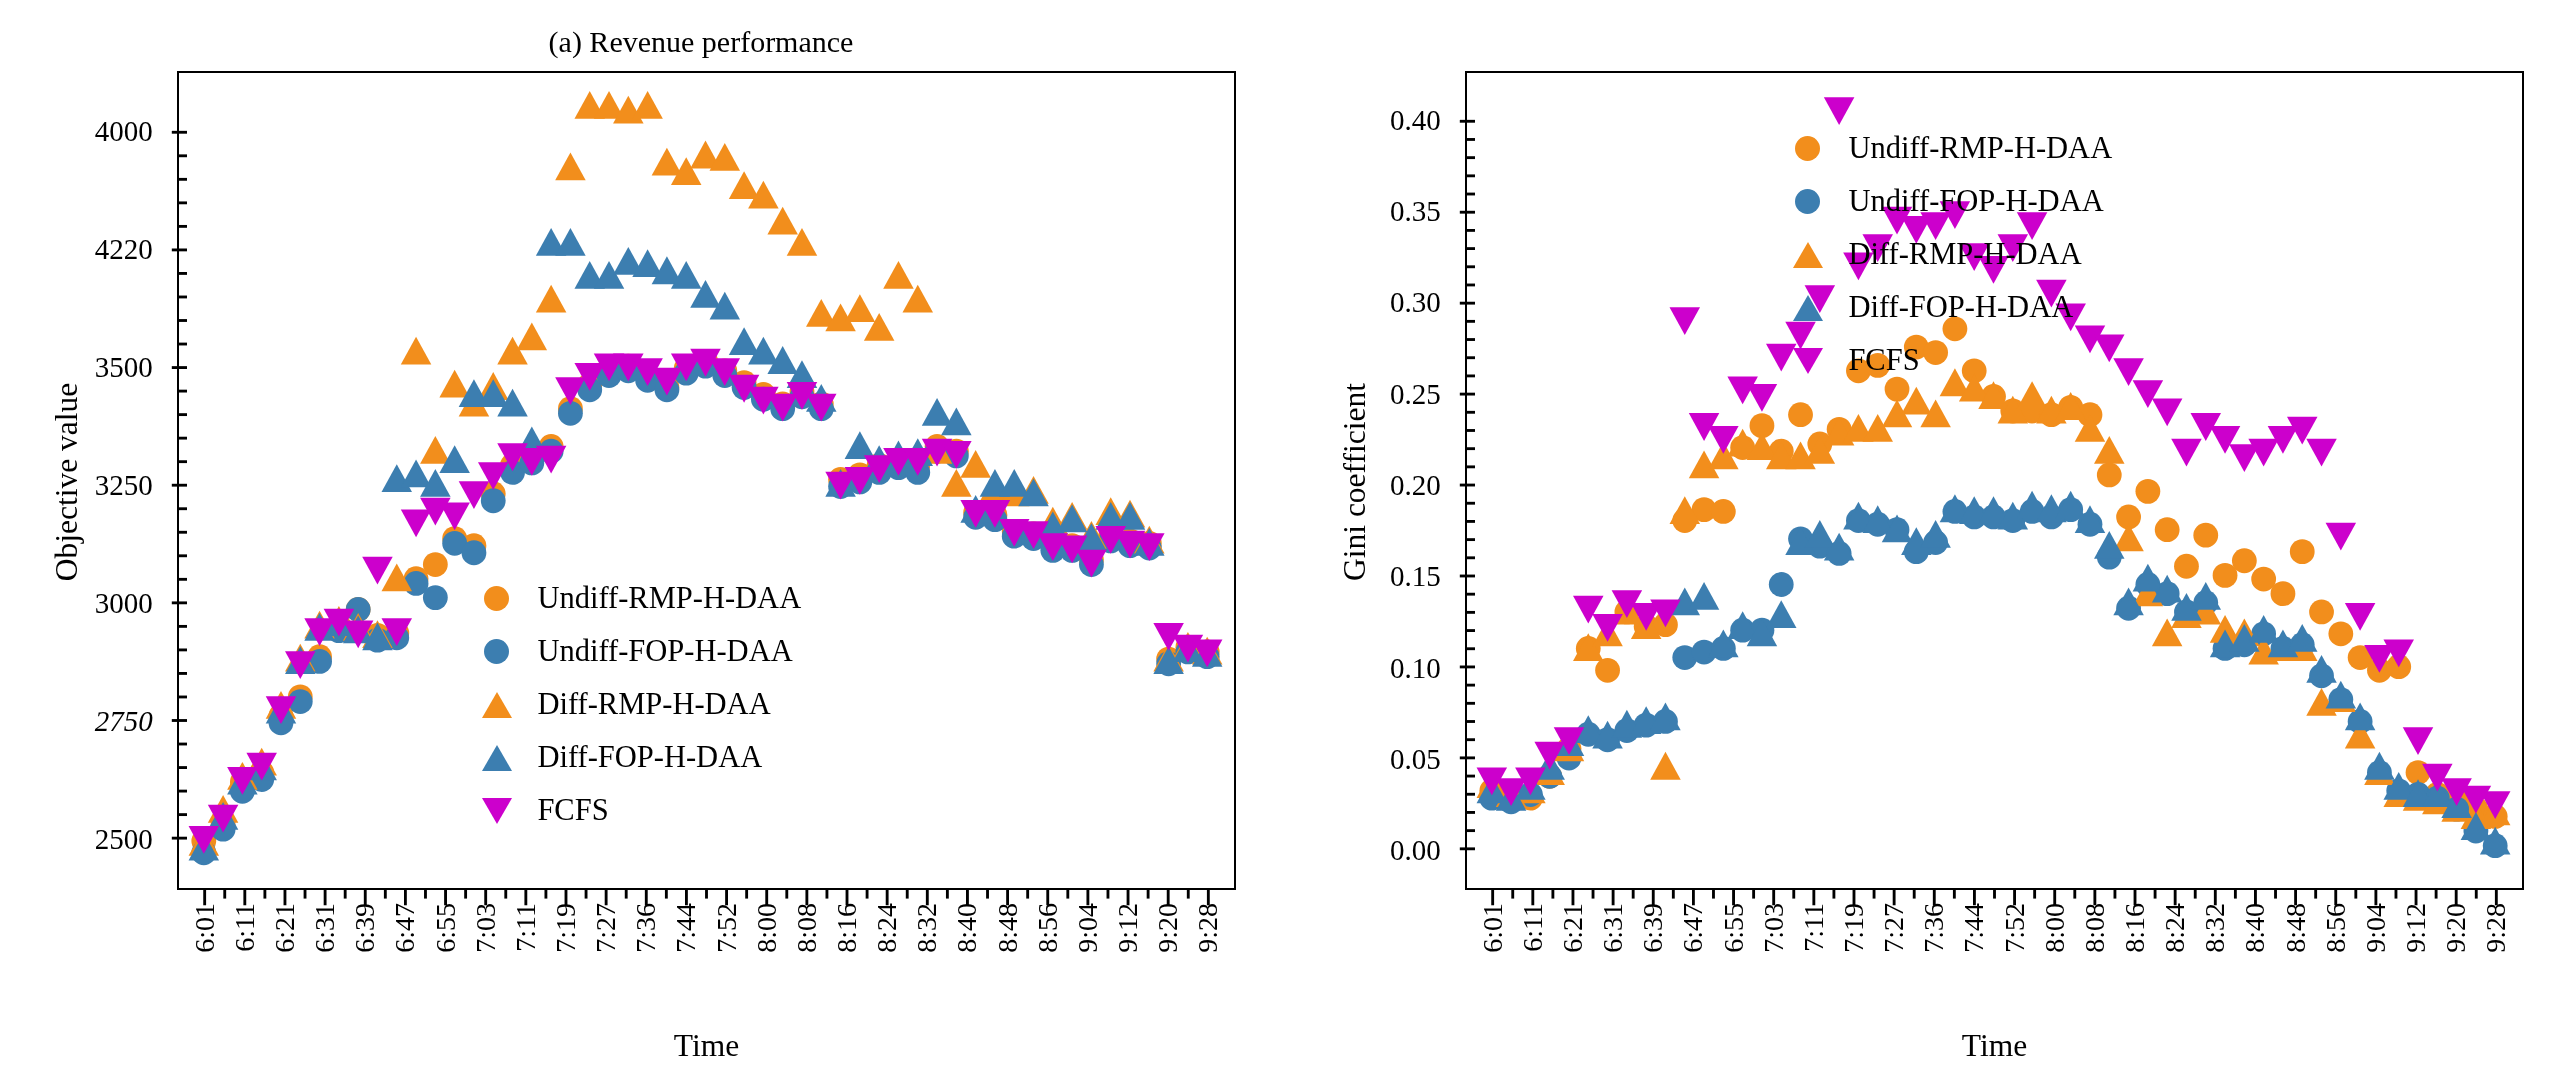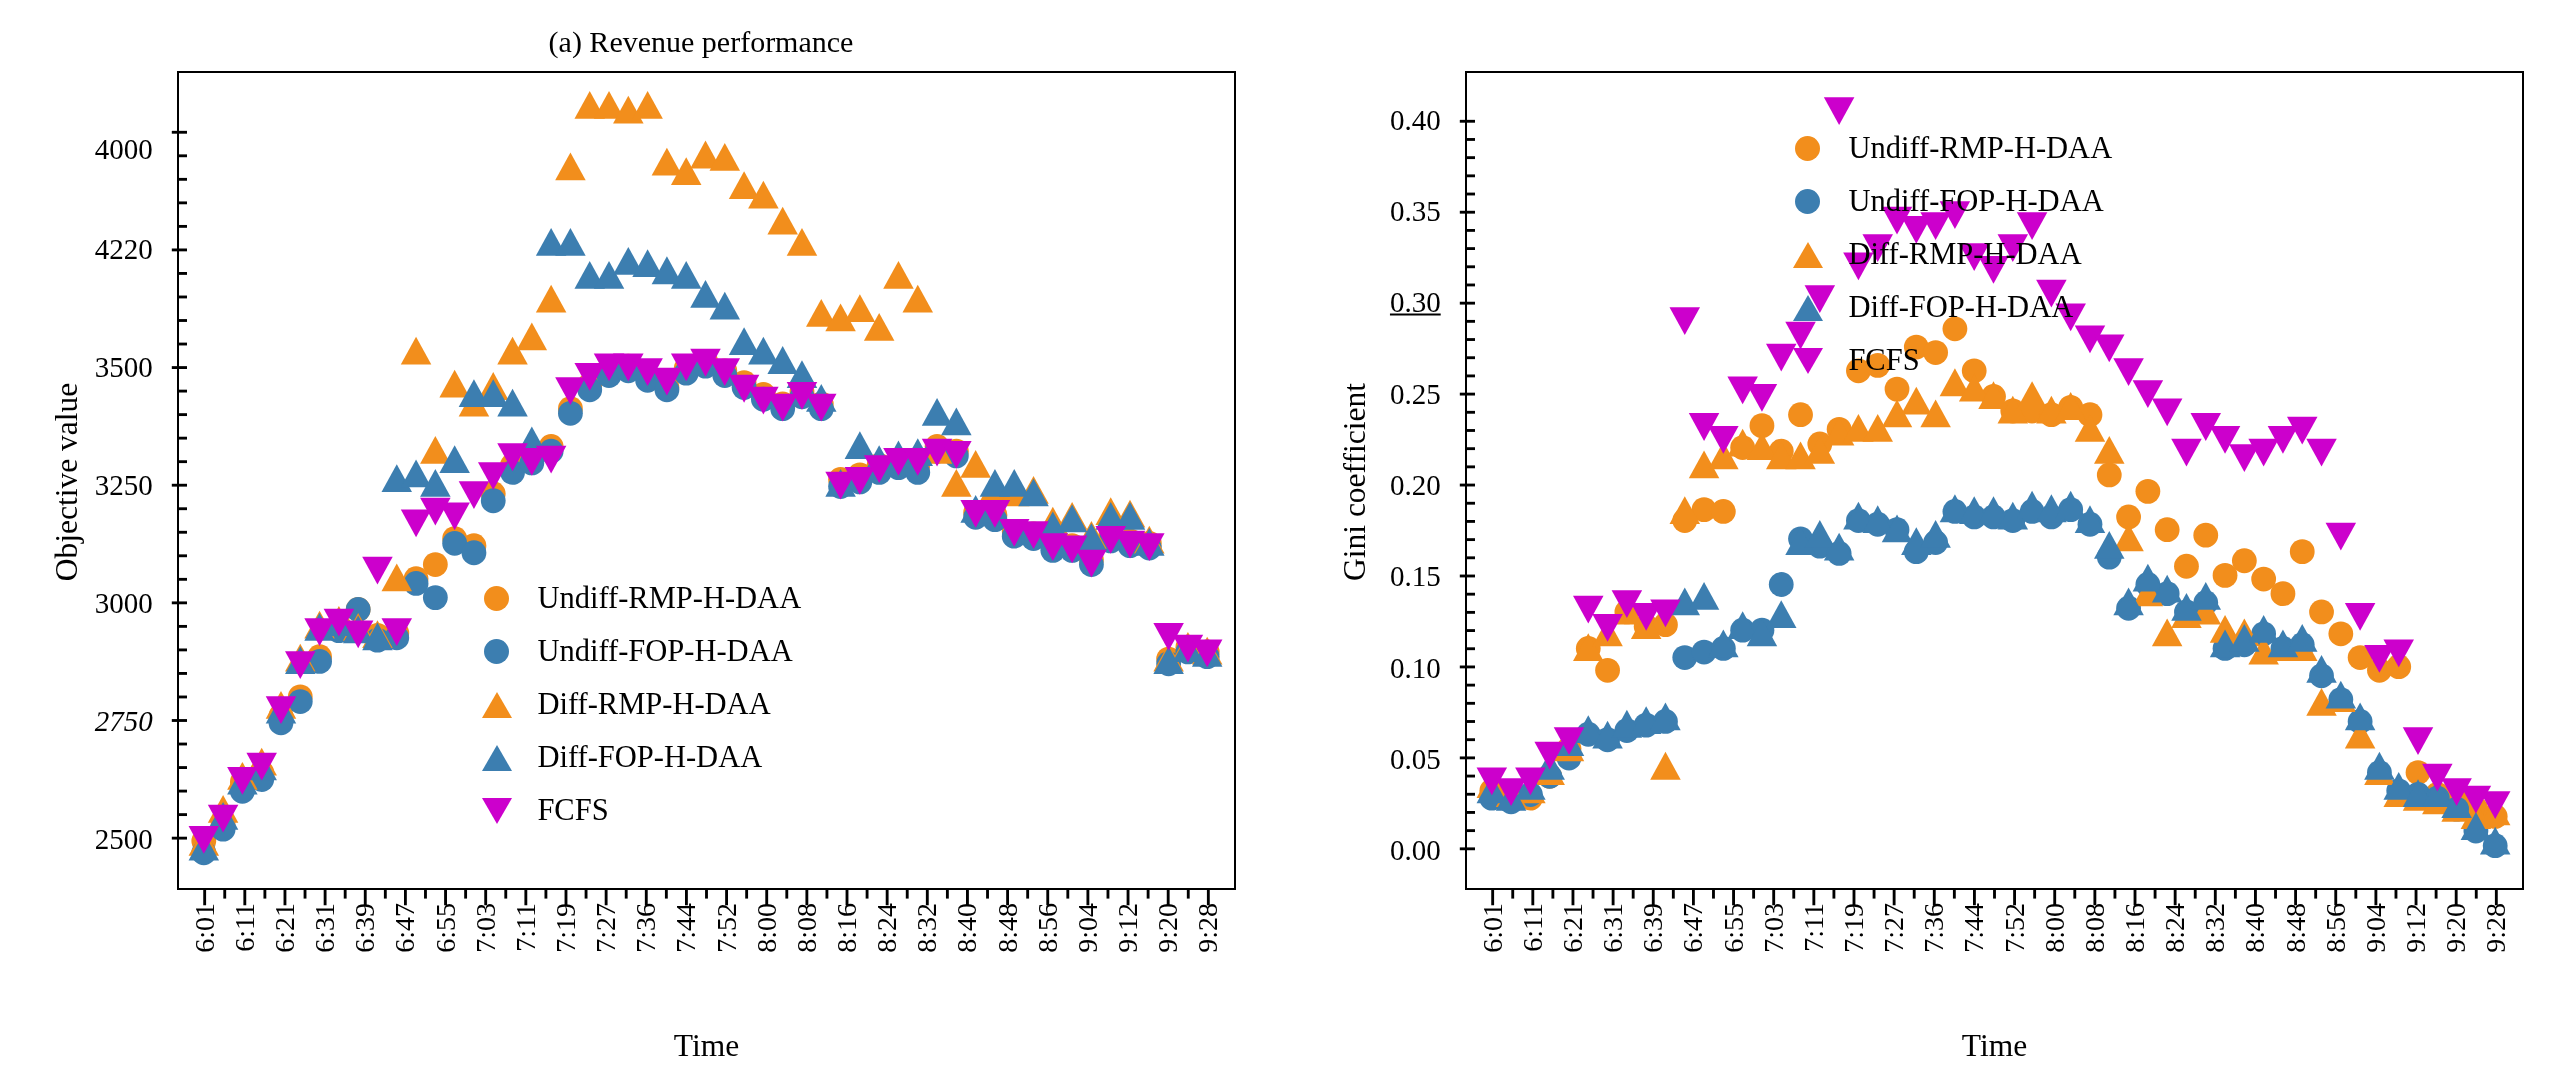--- a/index.html
+++ b/index.html
@@ -364,21 +364,21 @@
       </div>
     </div>
 
     <div class="ytick-col" id="ytick-col-a" style="top:71px;">
         <div class="ytick" style="top: 768px; padding-right: 15.3px;">2500</div>
         <div class="ytick" style="top: 650px; padding-right: 15.3px; font-style: italic;">2750</div>
         <div class="ytick" style="top: 532px; padding-right: 15.3px;">3000</div>
         <div class="ytick" style="top: 414px; padding-right: 15.3px;">3250</div>
         <div class="ytick" style="top: 296px; padding-right: 15.3px;">3500</div>
         <div class="ytick" style="top: 178px; padding-right: 15.3px;">4220</div>
-        <div class="ytick" style="top: 60px; padding-right: 15.3px; margin-top: 18px;">4000</div>
+        <div class="ytick" style="top: 60px; padding-right: 15.3px;">4000</div>
       </div>
     <div class="tickmarks" id="tickmarks-a">
       <svg width="19" height="819" viewBox="0 0 20 858">
           <line x1="4" x2="20" y1="805.4651162790698" y2="805.4651162790698" stroke="#000" stroke-width="3"></line>
           <line x1="4" x2="20" y1="681.6279069767442" y2="681.6279069767442" stroke="#000" stroke-width="3"></line>
           <line x1="4" x2="20" y1="557.7906976744187" y2="557.7906976744187" stroke="#000" stroke-width="3"></line>
           <line x1="4" x2="20" y1="433.95348837209303" y2="433.95348837209303" stroke="#000" stroke-width="3"></line>
           <line x1="4" x2="20" y1="310.1162790697674" y2="310.1162790697674" stroke="#000" stroke-width="3"></line>
           <line x1="4" x2="20" y1="186.2790697674419" y2="186.2790697674419" stroke="#000" stroke-width="3"></line>
           <line x1="4" x2="20" y1="62.44186046511629" y2="62.44186046511629" stroke="#000" stroke-width="3"></line>
@@ -812,21 +812,21 @@
       </div>
     </div>
 
     <div class="ytick-col" id="ytick-col-b" style="left:0px;top:71px;">
         <div class="ytick" style="top: 779px; padding-right: 15.3px;">0.00</div>
         <div class="ytick" style="top: 688px; padding-right: 15.3px;">0.05</div>
         <div class="ytick" style="top: 597px; padding-right: 15.3px;">0.10</div>
         <div class="ytick" style="top: 505px; padding-right: 15.3px;">0.15</div>
         <div class="ytick" style="top: 414px; padding-right: 15.3px;">0.20</div>
         <div class="ytick" style="top: 323px; padding-right: 15.3px;">0.25</div>
-        <div class="ytick" style="top: 231px; padding-right: 15.3px; text-decoration: underline;">0.30</div>
+        <div class="ytick" style="top: 231px; padding-right: 15.3px;">0.30</div>
         <div class="ytick" style="top: 140px; padding-right: 15.3px;">0.35</div>
         <div class="ytick" style="top: 49px; padding-right: 15.3px; font-family: Liberation Serif, serif;">0.40</div>
       </div>
     <div class="tickmarks" id="tickmarks-b" style="left:168px;">
       <svg width="19" height="819" viewBox="0 0 20 858">
           <line x1="4" x2="20" y1="816.7078651685393" y2="816.7078651685393" stroke="#000" stroke-width="3"></line>
           <line x1="4" x2="20" y1="720.9775280898876" y2="720.9775280898876" stroke="#000" stroke-width="3"></line>
           <line x1="4" x2="20" y1="625.2471910112359" y2="625.2471910112359" stroke="#000" stroke-width="3"></line>
           <line x1="4" x2="20" y1="529.5168539325844" y2="529.5168539325844" stroke="#000" stroke-width="3"></line>
           <line x1="4" x2="20" y1="433.7865168539326" y2="433.7865168539326" stroke="#000" stroke-width="3"></line>

